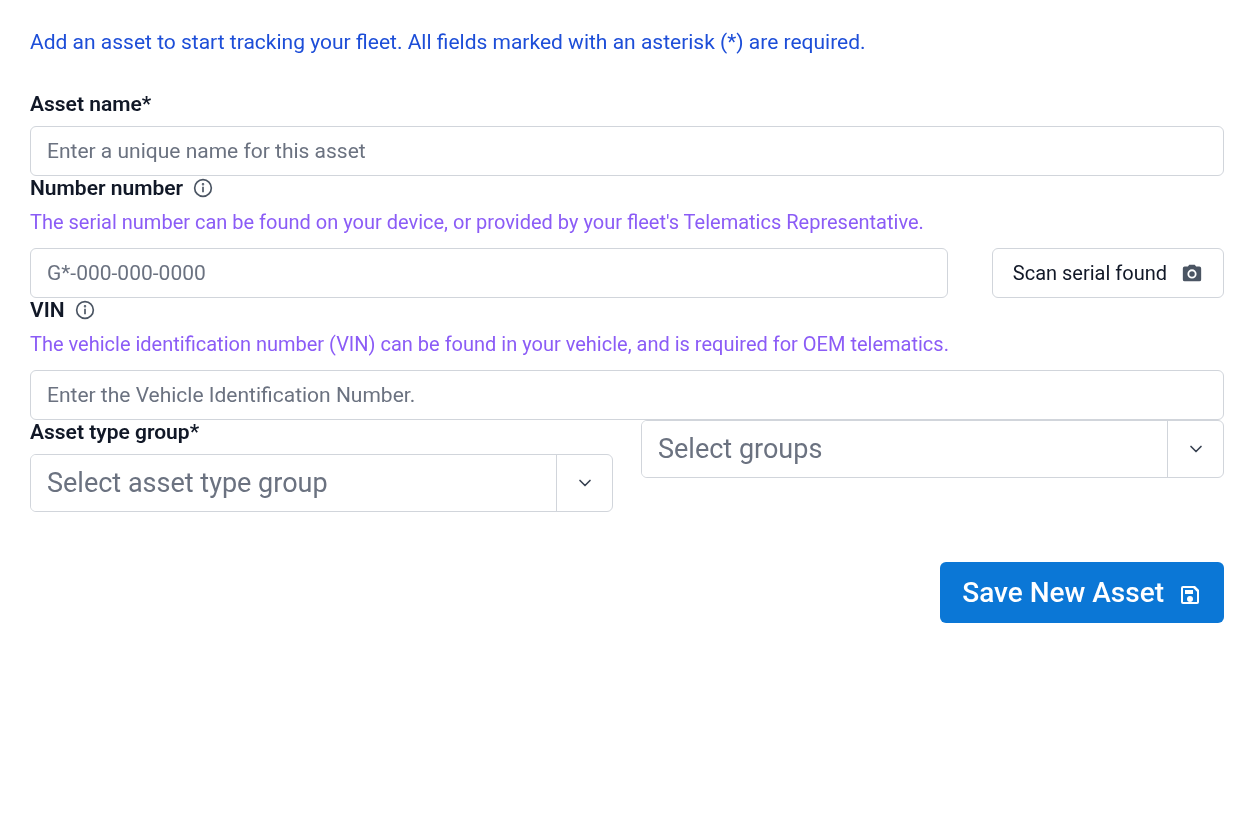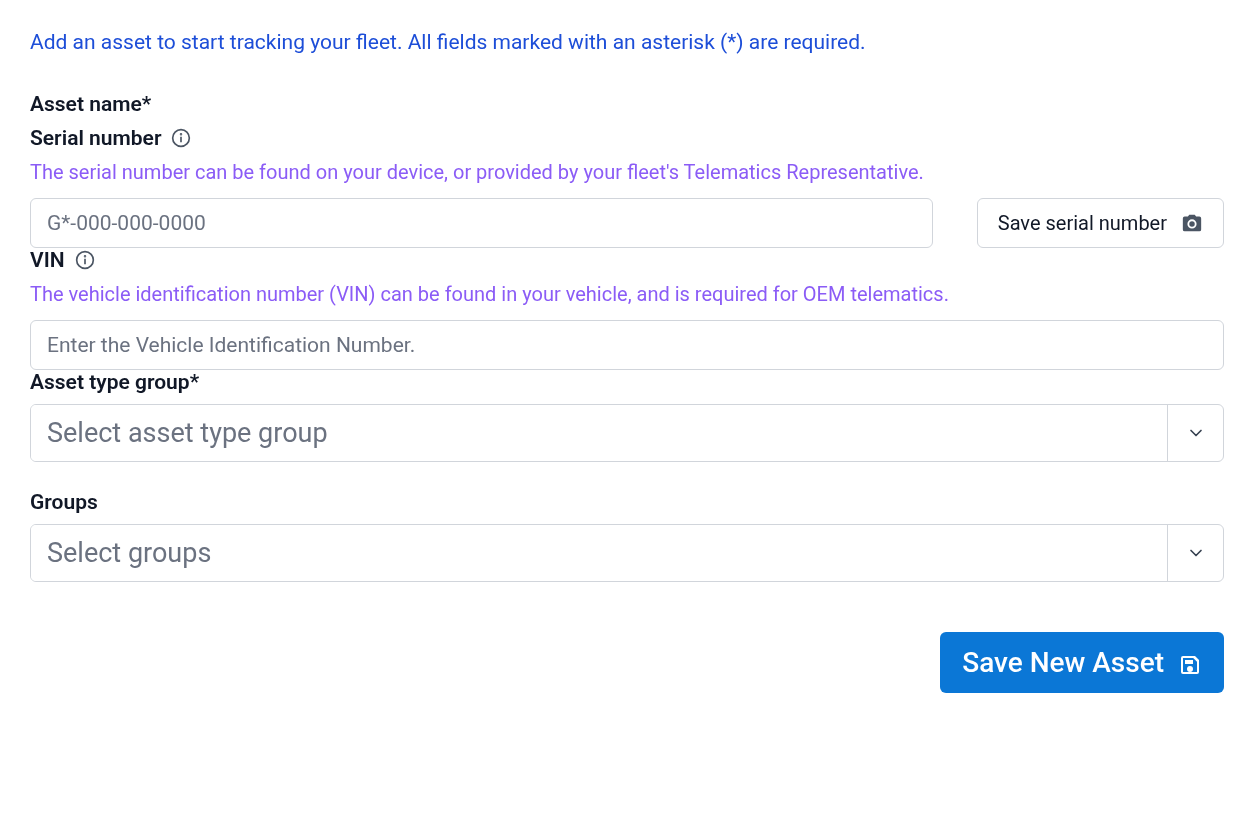--- a/index.html
+++ b/index.html
@@ -82,21 +82,20 @@
     font-family: inherit;
   }
   .camera-icon {
     width: 22px;
     height: 22px;
     color: #4b5563;
   }
   .two-col {
     display: flex;
     gap: 28px;
-    flex-direction: column;
   }
   .col {
     flex: 1;
   }
   .select-wrap {
     display: flex;
     border: 1px solid #d1d5db;
     border-radius: 6px;
     overflow: hidden;
     background: #ffffff;
@@ -144,38 +143,39 @@
     height: 24px;
   }
 </style>
 </head>
 <body>
 
 <p class="intro">Add an asset to start tracking your fleet. All fields marked with an asterisk (*) are required.</p>
 
 <div class="field-group">
   <div class="label">Asset name*</div>
+  <input type="text" class="text-input" placeholder="Enter a unique name for this asset" style="">
 </div>
 
 <div class="field-group">
   <div class="label">
-    <span>Serial number</span>
+    <span>Number number</span>
     <span class="info-icon">
       <svg viewBox="0 0 24 24" width="20" height="20" fill="none" stroke="currentColor" stroke-width="2">
         <circle cx="12" cy="12" r="10"></circle>
         <line x1="12" y1="10.5" x2="12" y2="17"></line>
         <circle cx="12" cy="7.5" r="0.5" fill="currentColor"></circle>
       </svg>
     </span>
   </div>
   <p class="help-text">The serial number can be found on your device, or provided by your fleet's Telematics Representative.</p>
   <div class="serial-row">
     <input type="text" class="text-input" placeholder="G*-000-000-0000" style="">
     <button class="scan-button">
-      <span>Save serial number</span>
+      <span>Scan serial found</span>
       <span class="camera-icon">
         <svg viewBox="0 0 24 24" width="22" height="22" fill="currentColor">
           <path d="M9 3L7.5 5H4a2 2 0 0 0-2 2v12a2 2 0 0 0 2 2h16a2 2 0 0 0 2-2V7a2 2 0 0 0-2-2h-3.5L15 3H9zm3 5a5 5 0 1 1 0 10a5 5 0 0 1 0-10zm0 2a3 3 0 1 0 0 6a3 3 0 0 0 0-6z"></path>
         </svg>
       </span>
     </button>
   </div>
 </div>
 
 <div class="field-group">
@@ -199,21 +199,20 @@
     <div class="select-wrap">
       <div class="select-text">Select asset type group</div>
       <div class="select-caret">
         <svg viewBox="0 0 24 24" width="20" height="20" fill="none" stroke="currentColor" stroke-width="2" stroke-linecap="round" stroke-linejoin="round">
           <polyline points="6 9 12 15 18 9"></polyline>
         </svg>
       </div>
     </div>
   </div>
   <div class="col field-group">
-    <div class="label">Groups</div>
     <div class="select-wrap">
       <div class="select-text">Select groups</div>
       <div class="select-caret">
         <svg viewBox="0 0 24 24" width="20" height="20" fill="none" stroke="currentColor" stroke-width="2" stroke-linecap="round" stroke-linejoin="round">
           <polyline points="6 9 12 15 18 9"></polyline>
         </svg>
       </div>
     </div>
   </div>
 </div>

